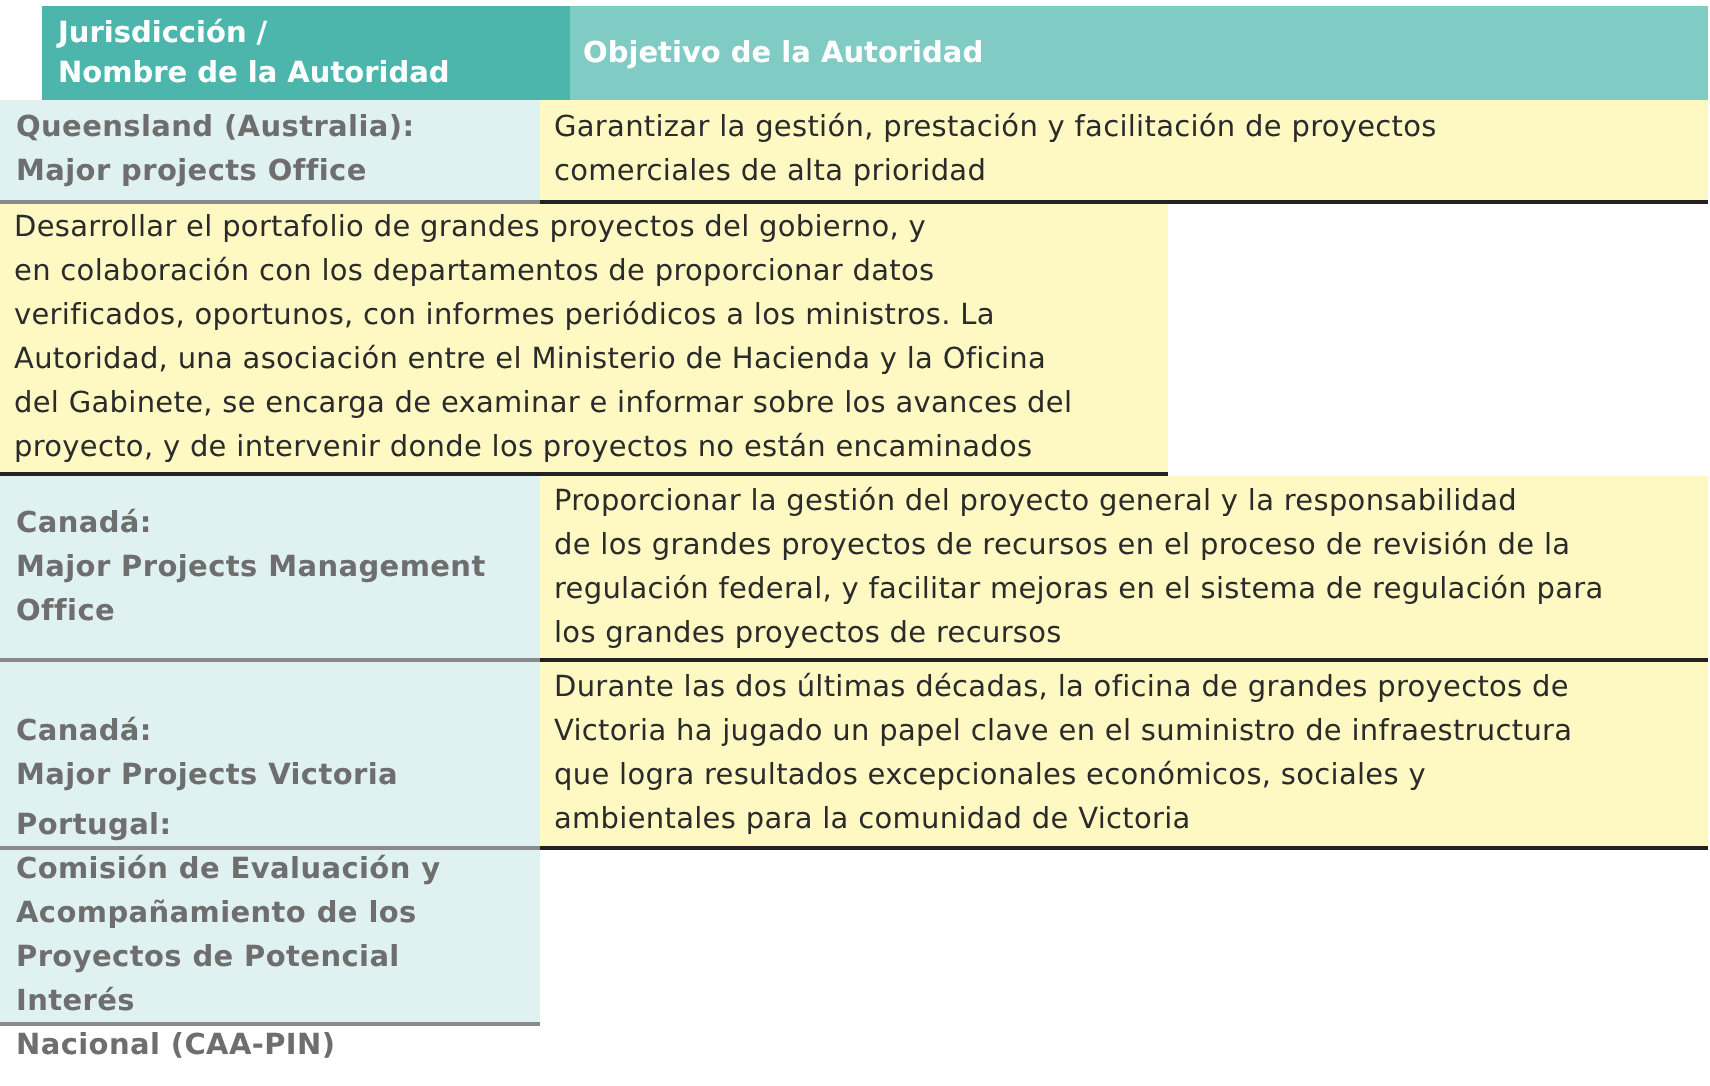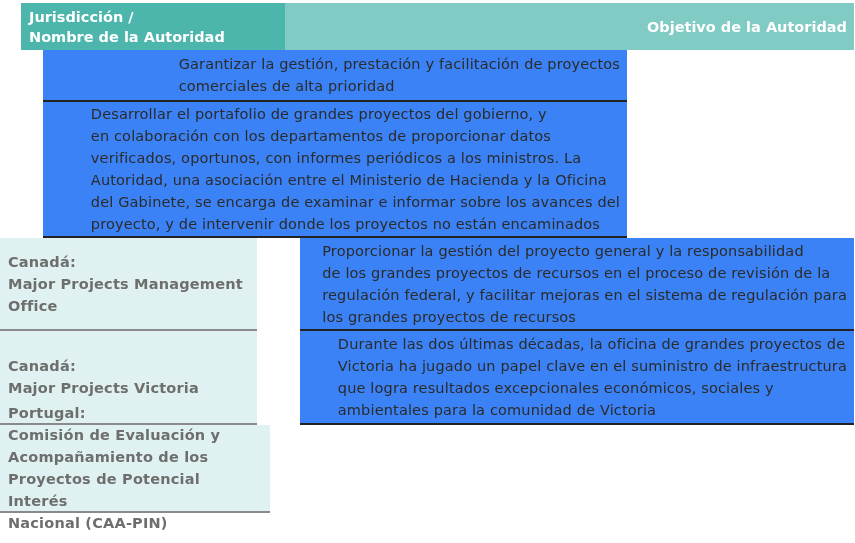--- a/index.html
+++ b/index.html
@@ -31,21 +31,20 @@
       flex-direction: column;
       justify-content: center;
     }
     .col-right {
       width: 584px;
       box-sizing: border-box;
       padding: 0 7px;
       display: flex;
       flex-direction: column;
       justify-content: center;
-      align-items: flex-end;
     }
     .header-row .col-left {
       background: #4db6ac;
       height: 47px;
       margin-left: 21px;
     }
     .header-row .col-right {
       background: #80cbc4;
       height: 47px;
     }
@@ -54,23 +53,22 @@
       font-weight: bold;
       font-size: 14.5px;
       line-height: 20px;
       white-space: pre-line;
     }
     .body-row .col-left {
       background: #dff1f0;
       border-bottom: 2px solid #8a8a8a;
     }
     .body-row .col-right {
-      background: #3b82f6;
+      background: #fef9c3;
       border-bottom: 2px solid #222222;
-      margin-left: 43px;
     }
     .jur-text {
       color: #6e6e6e;
       font-weight: bold;
       font-size: 14.5px;
       line-height: 22px;
       white-space: pre-line;
       letter-spacing: 0.2px;
     }
     .obj-text {
@@ -96,20 +94,24 @@
     <div class="col-left">
       <div class="header-text">Jurisdicción /
 Nombre de la Autoridad</div>
     </div>
     <div class="col-right">
       <div class="header-text">Objetivo de la Autoridad</div>
     </div>
   </div>
 
   <div class="row body-row r1">
+    <div class="col-left">
+      <div class="jur-text">Queensland (Australia):
+Major projects Office</div>
+    </div>
     <div class="col-right">
       <div class="obj-text">Garantizar la gestión, prestación y facilitación de proyectos
 comerciales de alta prioridad</div>
     </div>
   </div>
 
   <div class="row body-row r2">
     <div class="col-right">
       <div class="obj-text">Desarrollar el portafolio de grandes proyectos del gobierno, y
 en colaboración con los departamentos de proporcionar datos

